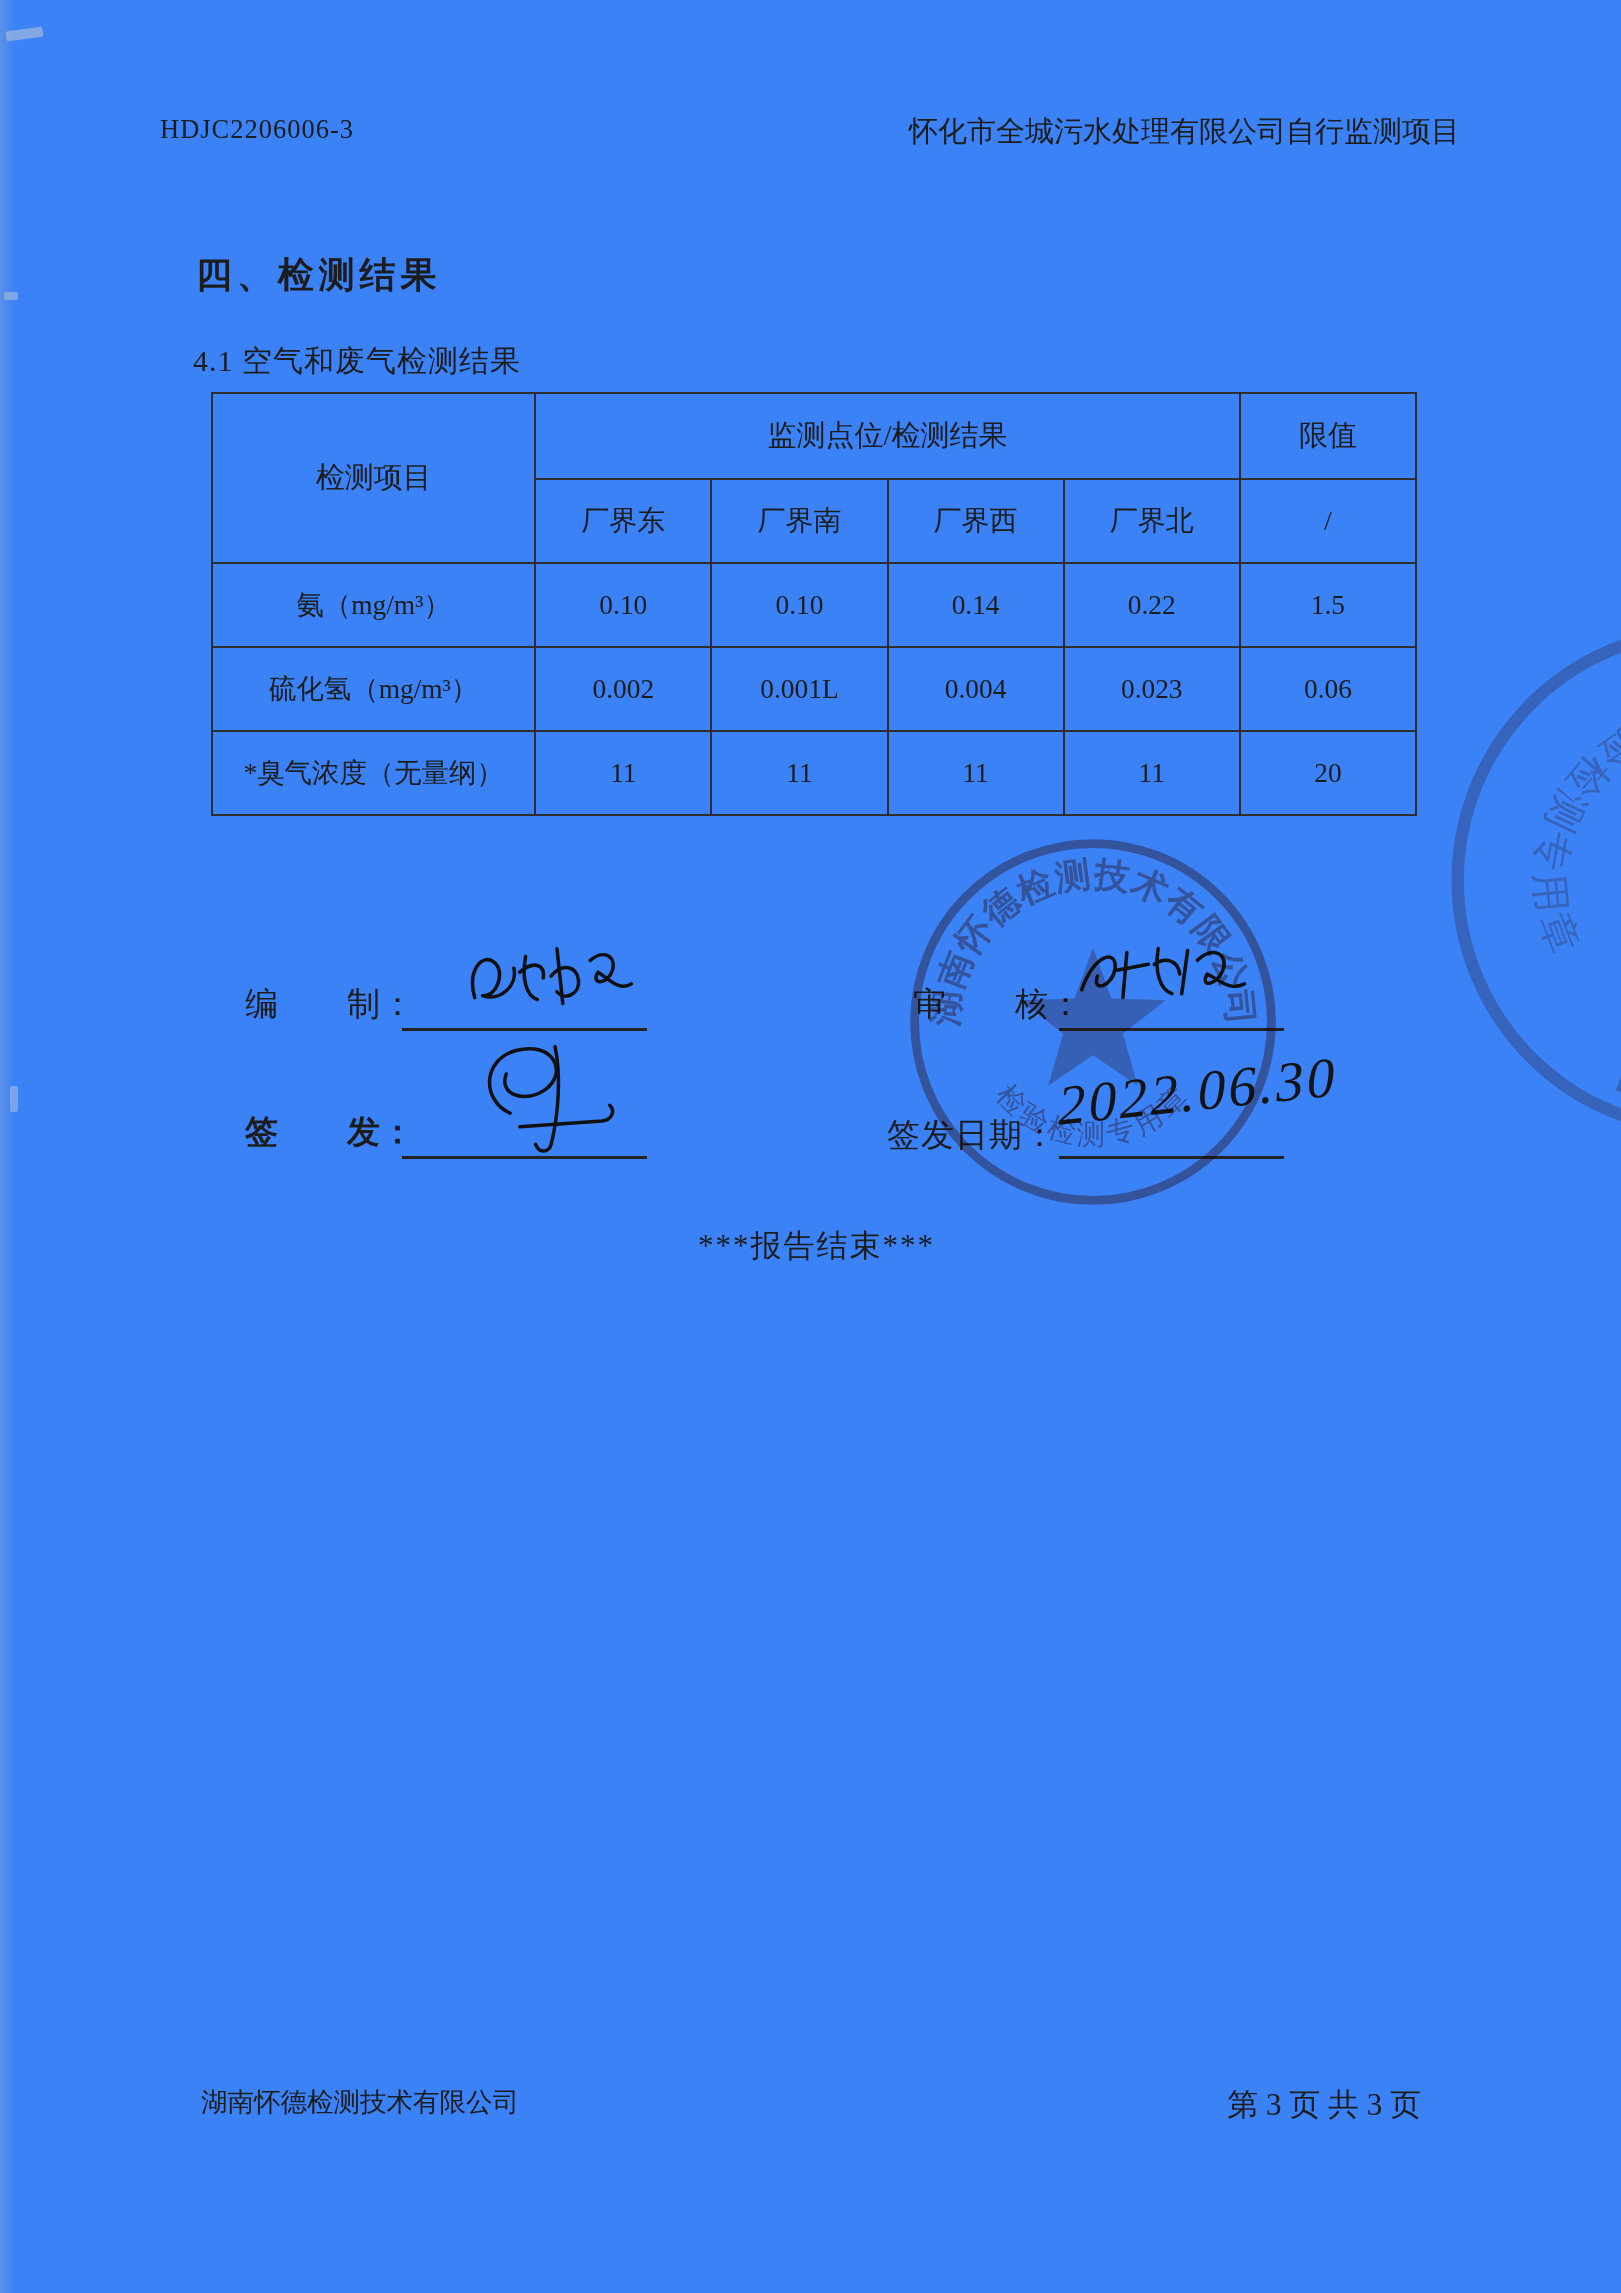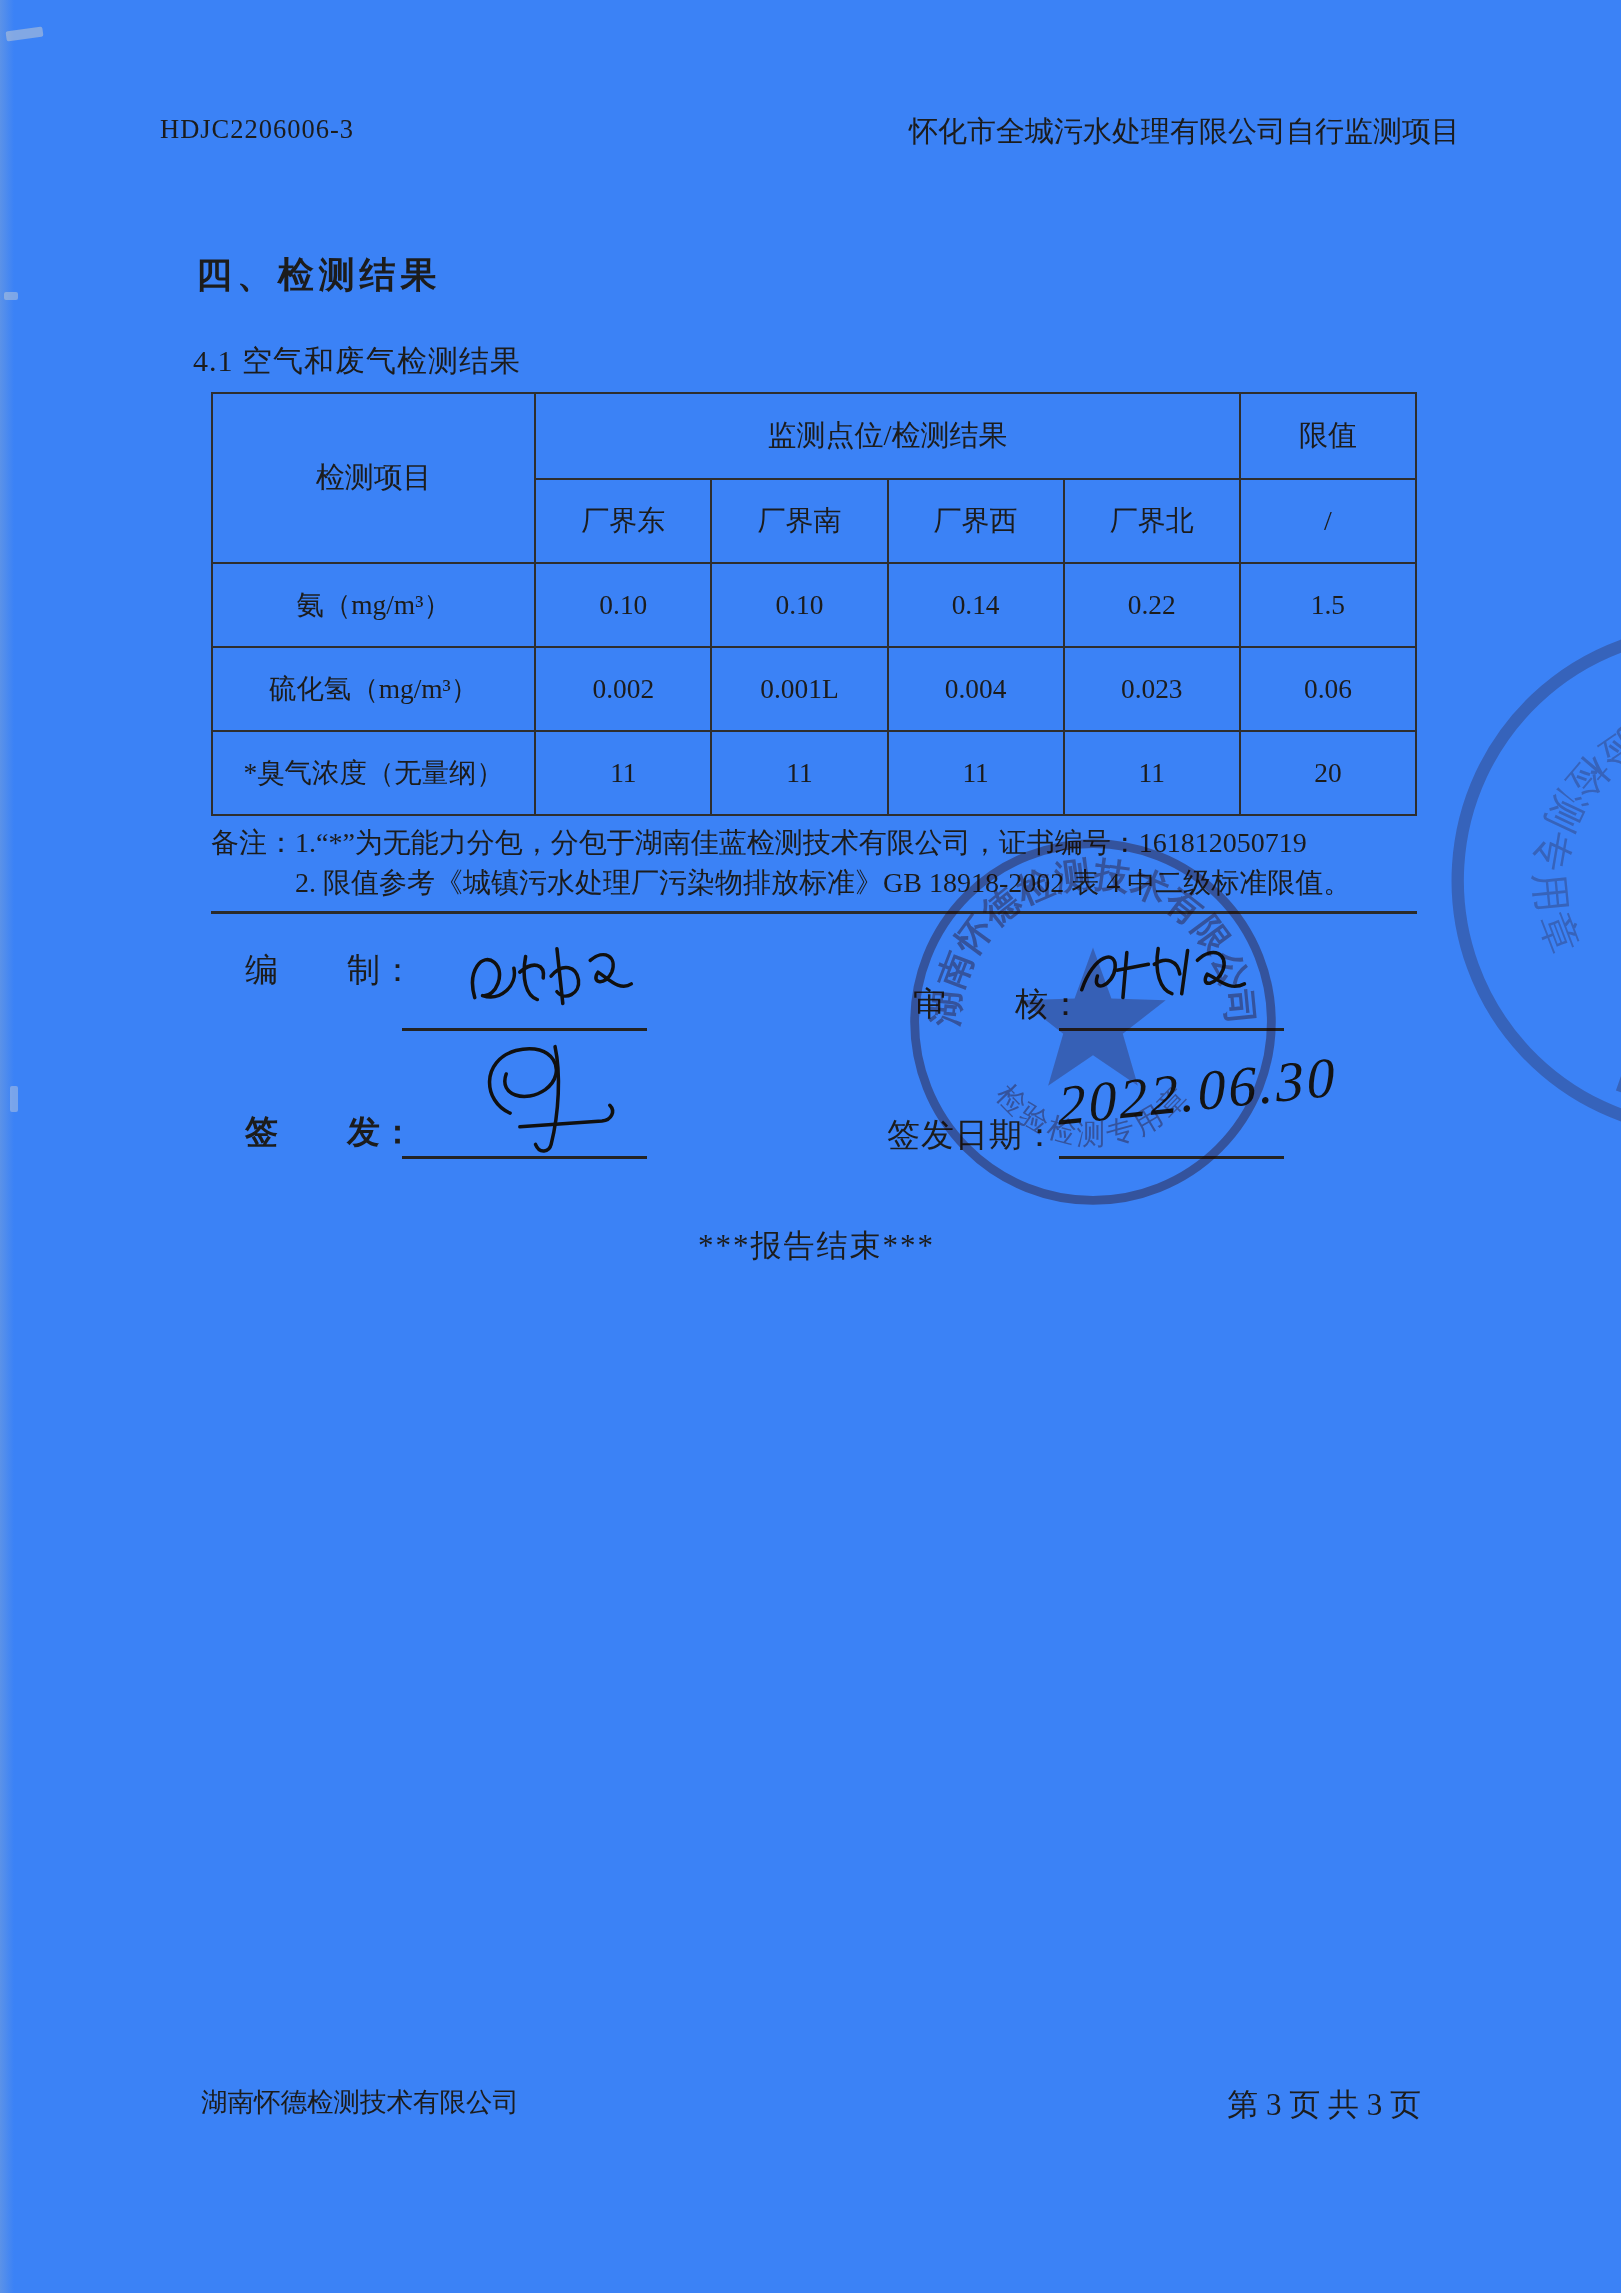--- a/index.html
+++ b/index.html
@@ -117,26 +117,22 @@
         <td class="itemcol">*臭气浓度（无量纲）</td>
         <td>11</td>
         <td>11</td>
         <td>11</td>
         <td>11</td>
         <td>20</td>
       </tr>
     </tbody>
   </table>
 
-  <div class="abs remarks">
-    <div class="l1">备注：1.“*”为无能力分包，分包于湖南佳蓝检测技术有限公司，证书编号：161812050719</div>
-    <div class="l2">2. 限值参考《城镇污水处理厂污染物排放标准》GB 18918-2002 表 4 中二级标准限值。</div>
-  </div>
 
-  <div class="abs sig-label" style="left:245px;top:948px;font-family:Liberation Mono, monospace;">编　　制：</div>
+  <div class="abs sig-label" style="left:245px;top:982px;font-family:Liberation Mono, monospace;">编　　制：</div>
   <div class="sig-line" style="left:402px;top:1028px;width:245px;"></div>
   <svg class="sig-svg" style="left:461px;top:927px;" width="186" height="104" viewBox="0 0 190 106">
     <path d="M14,72 C6,44 22,26 34,36 C46,46 36,72 22,70 C40,76 58,60 54,42"></path>
     <path d="M66,30 C62,52 66,70 78,74 M60,46 C74,34 86,38 84,52"></path>
     <path d="M98,22 L104,78 M92,50 C104,36 118,40 120,54 C122,68 106,76 98,66"></path>
     <path d="M132,34 C146,22 160,30 154,46 C148,60 132,58 140,46 C150,52 162,66 174,58"></path>
   </svg>
 
   <div class="abs sig-label" style="left:913px;top:982px;">审　　核：</div>
   <div class="sig-line" style="left:1059px;top:1028px;width:225px;"></div>

